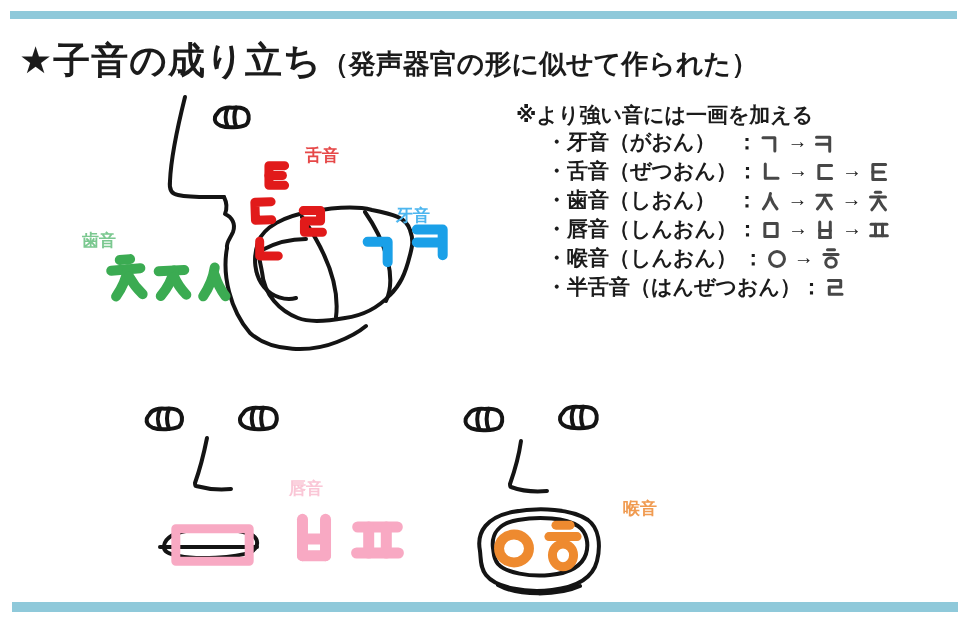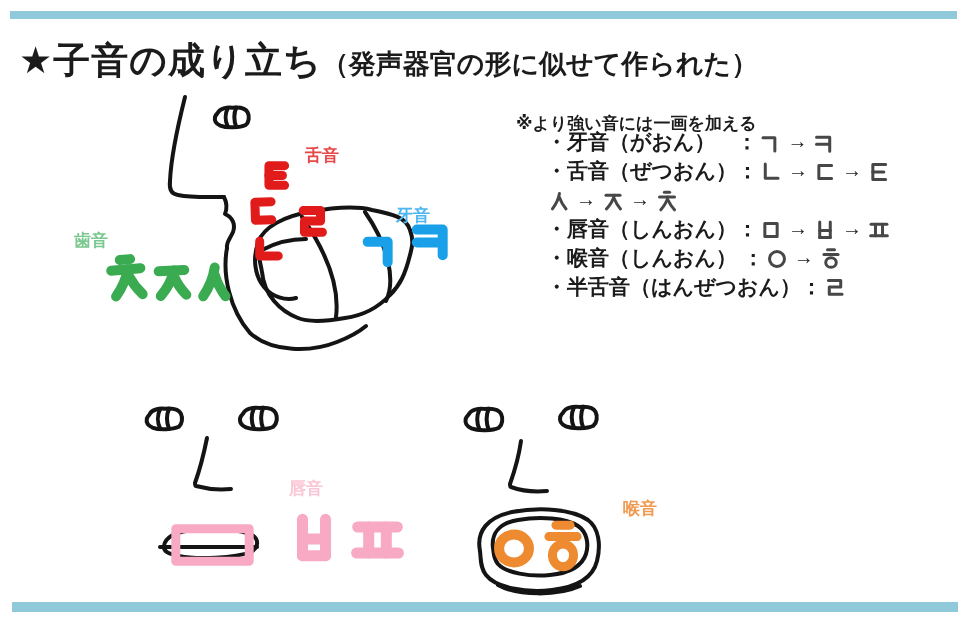--- a/index.html
+++ b/index.html
@@ -8,39 +8,39 @@
     font-family:"Liberation Sans","DejaVu Sans",sans-serif;color:var(--text,#1b1b1b);
   }
   .bar{position:absolute;background:var(--bar,#8fc9da);}
   .bar.top{left:10px;top:11px;width:947px;height:8px;}
   .bar.bottom{left:12px;top:602px;width:946px;height:10px;}
 
   .title{position:absolute;left:19px;top:36px;white-space:nowrap;}
   .t-main{font-size:37px;font-weight:700;letter-spacing:1px;}
   .t-sub{font-size:27px;font-weight:700;letter-spacing:0px;}
 
-  .note{position:absolute;left:516px;top:112px;font-size:17px;font-weight:600;}
+  .note{position:absolute;left:516px;top:101px;font-size:21px;font-weight:600;}
 
   .rules{position:absolute;left:546px;top:127px;text-align:center;}
   .rule-row{display:flex;align-items:center;height:29px;white-space:nowrap;}
   .rule-label{font-size:21px;font-weight:600;color:var(--text,#1b1b1b);}
   .rule-seq{display:flex;align-items:center;}
   .list-jamo{display:inline-block;width:22px;height:20px;color:var(--list_jamo,#474747);margin:0 2px;}
   .rule-arrow{font-size:20px;color:#222;margin:0 4px;font-weight:400;}
 
   svg.lineart{position:absolute;overflow:visible;}
   .stroke{fill:none;stroke:var(--ink,#141414);stroke-width:4px;stroke-linecap:round;stroke-linejoin:round;vector-effect:non-scaling-stroke;}
 
   .jamo{position:absolute;display:block;}
   .jamo svg{width:100%;height:100%;overflow:visible;display:block;}
   .glabel{position:absolute;font-size:17px;font-weight:700;white-space:nowrap;}
 
   .c-red{color:var(--red,#e11a1a);}  .l-zetsuon{left:305px;top:144px;color:var(--red_label,#e64848);}
   .c-blue{color:var(--blue,#1aa0e8);} .l-gaon{left:396px;top:204px;color:var(--blue_label,#4db6ef);}
-  .c-green{color:var(--green,#3bab52);} .l-shion{left:74px;top:229px;color:var(--green_label,#7bc890);}
+  .c-green{color:var(--green,#3bab52);} .l-shion{left:82px;top:229px;color:var(--green_label,#7bc890);}
   .c-pink{color:var(--pink,#f8a9c3);} .l-shinon{left:289px;top:477px;color:var(--pink_label,#fac6d6);}
   .c-orange{color:var(--orange,#ee8a2f);} .l-koon{left:595px;top:497px;color:var(--orange_label,#f09b51);padding-left:28px;}
 
   
   .p-t {left:263px;top:161px;width:27px;height:29px;}
   .p-d {left:249px;top:196px;width:28px;height:30px;transform:rotate(-2deg);}
   .p-r {left:297px;top:205px;width:31px;height:35px;}
   .p-n {left:252px;top:238px;width:32px;height:23px;}
   .p-g {left:361px;top:233px;width:37px;height:34px;}
   .p-k {left:410px;top:220px;width:43px;height:40px;}
@@ -112,20 +112,21 @@
               <path d="M80 20 H22 V80 H80" fill="none" stroke="currentColor" stroke-width="3" stroke-linecap="round" stroke-linejoin="round" vector-effect="non-scaling-stroke"></path>
             </svg></span>
           <span class="rule-arrow">→</span>
           <span class="list-jamo" aria-label="ㅌ"><svg viewBox="0 0 100 100" preserveAspectRatio="none">
               <path d="M80 16 H22 V84 H80" fill="none" stroke="currentColor" stroke-width="3" stroke-linecap="round" stroke-linejoin="round" vector-effect="non-scaling-stroke"></path>
               <path d="M22 50 H72" fill="none" stroke="currentColor" stroke-width="3" stroke-linecap="round" stroke-linejoin="round" vector-effect="non-scaling-stroke"></path>
             </svg></span>
         </span>
       </div>
       <div class="rule-row">
+        <span class="rule-label">・歯音（しおん）　：</span>
         <span class="rule-seq">
           <span class="list-jamo" aria-label="ㅅ"><svg viewBox="0 0 100 100" preserveAspectRatio="none">
               <path d="M52 16 Q46 52 20 86" fill="none" stroke="currentColor" stroke-width="3" stroke-linecap="round" stroke-linejoin="round" vector-effect="non-scaling-stroke"></path>
               <path d="M52 34 Q62 62 82 86" fill="none" stroke="currentColor" stroke-width="3" stroke-linecap="round" stroke-linejoin="round" vector-effect="non-scaling-stroke"></path>
             </svg></span>
           <span class="rule-arrow">→</span>
           <span class="list-jamo" aria-label="ㅈ"><svg viewBox="0 0 100 100" preserveAspectRatio="none">
               <path d="M18 24 H82" fill="none" stroke="currentColor" stroke-width="3" stroke-linecap="round" stroke-linejoin="round" vector-effect="non-scaling-stroke"></path>
               <path d="M56 24 Q48 56 20 86" fill="none" stroke="currentColor" stroke-width="3" stroke-linecap="round" stroke-linejoin="round" vector-effect="non-scaling-stroke"></path>
               <path d="M56 40 Q66 66 84 86" fill="none" stroke="currentColor" stroke-width="3" stroke-linecap="round" stroke-linejoin="round" vector-effect="non-scaling-stroke"></path>

